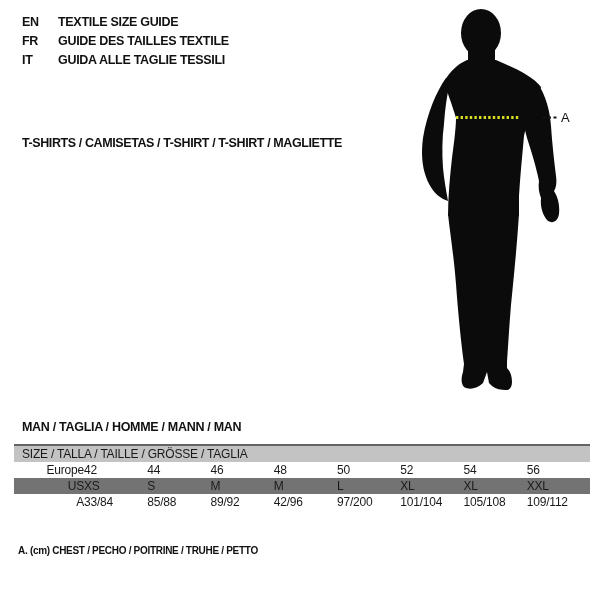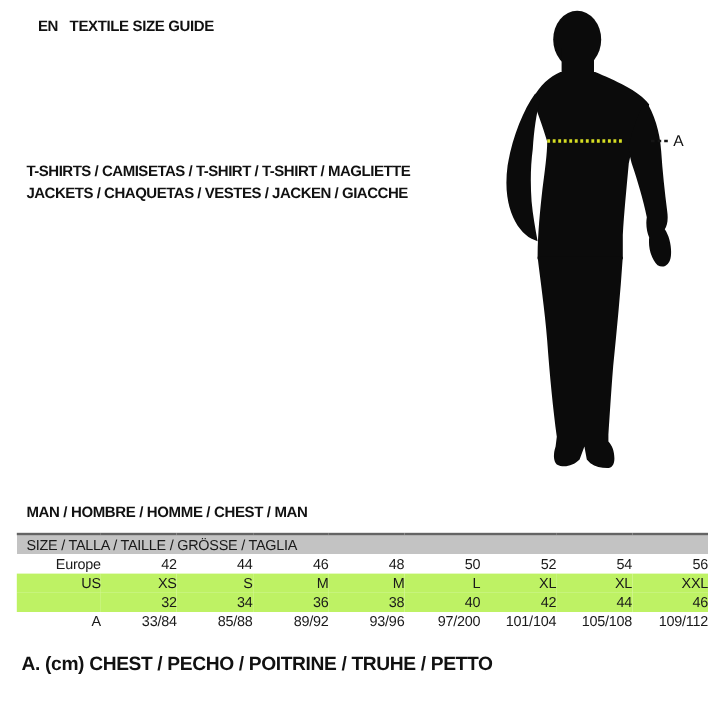--- a/index.html
+++ b/index.html
@@ -6,21 +6,21 @@
   body {
     width:600px; height:600px; position:relative; background:#ffffff;
     font-family:"Liberation Sans", sans-serif; color:#111;
     overflow:hidden;
   }
   .lang-list {
     position:absolute; left:22px; top:13px;
     font-size:12.5px; font-weight:700; letter-spacing:-0.3px; line-height:18.8px;
     white-space:nowrap;
   }
-  .lang-code { display:inline-block; width:36px;text-align:center; }
+  .lang-code { display:inline-block; width:36px; }
   .categories {
     position:absolute; left:22px; top:107px;
     font-size:12.5px; font-weight:700; letter-spacing:-0.4px; line-height:18px;
     white-space:nowrap;
     margin-top:27px;
   }
   .figure-svg { position:absolute; left:388px; top:0; }
   .section-heading {
     position:absolute; left:22px; top:420px;
     font-size:12.5px; font-weight:700; letter-spacing:-0.3px; white-space:nowrap;
@@ -29,42 +29,47 @@
     position:absolute; left:14px; top:444px; width:576px;
     border-collapse:collapse; table-layout:fixed;
     font-size:12px; color:#1a1a1a; letter-spacing:-0.2px;
   }
   table.size-table th {
     background:#c3c3c3; border-top:2px solid #646464;
     font-weight:400; text-align:left; padding:0 0 0 8px;
     height:16px; line-height:16px; white-space:nowrap; overflow:hidden;
   }
   table.size-table td {
-    height:16px; line-height:16px; padding:0; text-align:right;
+    height:16px; line-height:16px; padding:0; text-align:left;
     font-weight:400; white-space:nowrap;
   }
   table.size-table td.rowlabel { text-align:right; padding-left:8px; }
-  table.size-table tbody tr.stripe { background:#bef264; }
+  table.size-table tbody tr.stripe { background:#737373; }
   .footnote {
     position:absolute; left:18px; top:545px;
-    font-size:16px; font-weight:700; letter-spacing:-0.3px; white-space:nowrap;
+    font-size:10px; font-weight:700; letter-spacing:-0.3px; white-space:nowrap;
   }
 </style>
 </head>
 <body>
 
 <div class="lang-list">
   <div>
     <span class="lang-code">EN</span><span>TEXTILE SIZE GUIDE</span>
   </div>
+  <div>
+    <span class="lang-code">FR</span><span>GUIDE DES TAILLES TEXTILE</span>
+  </div>
+  <div>
+    <span class="lang-code">IT</span><span>GUIDA ALLE TAGLIE TESSILI</span>
+  </div>
 </div>
 
 <div class="categories">
   <div>T-SHIRTS / CAMISETAS / T-SHIRT / T-SHIRT / MAGLIETTE</div>
-  <div>JACKETS / CHAQUETAS / VESTES / JACKEN / GIACCHE</div>
 </div>
 
 <svg class="figure-svg" width="212" height="400" viewBox="388 0 212 400" xmlns="http://www.w3.org/2000/svg">
 
   <ellipse cx="481" cy="33" rx="20" ry="24" fill="#0b0b0b"></ellipse>
   <rect x="468" y="40" width="27" height="26" fill="#0b0b0b"></rect>
 
   <path fill="#0b0b0b" d="M467,60 L496,60 C512,67 532,75 541,87 C536,103 527,119 524,136
            C522,158 520,178 519,196 L519,216 L448,216 C448,196 450,176 452,158
            C454,143 456,128 456,118 C452,104 447,92 444,82 C450,71 458,64 467,60 Z"></path>
@@ -83,21 +88,21 @@
            C501,390 496,389 492,386 L489,383 L487,372 L483,383
            C477,389 469,390 464,387 C461,384 461,378 463,372 L464,364
            C461,342 458,312 456,284 C454,258 450,232 448,214 Z"></path>
 
   <line x1="456" y1="117.5" x2="519" y2="117.5" stroke="#d6de23" stroke-width="3" stroke-dasharray="2.4 2.2"></line>
 
   <line x1="542.5" y1="117.5" x2="558" y2="117.5" stroke="#151515" stroke-width="2" stroke-dasharray="3 2.5"></line>
   <text x="561" y="122" font-size="13" fill="#111" font-family="Liberation Sans, sans-serif">A</text>
 </svg>
 
-<div class="section-heading">MAN / HOMBRE / HOMME / CHEST / MAN</div>
+<div class="section-heading">MAN / TAGLIA / HOMME / MANN / MAN</div>
 
 <table class="size-table">
   <colgroup>
     <col style="width:70px">
     <col span="8" style="width:63.25px">
   </colgroup>
   <thead>
     <tr>
       <th colspan="9">SIZE / TALLA / TAILLE / GRÖSSE / TAGLIA</th>
     </tr>
@@ -118,37 +123,26 @@
       <td class="rowlabel">US</td>
       <td>XS</td>
       <td>S</td>
       <td>M</td>
       <td>M</td>
       <td>L</td>
       <td>XL</td>
       <td>XL</td>
       <td>XXL</td>
     </tr>
-    <tr class="stripe">
-      <td class="rowlabel"></td>
-      <td>32</td>
-      <td>34</td>
-      <td>36</td>
-      <td>38</td>
-      <td>40</td>
-      <td>42</td>
-      <td>44</td>
-      <td>46</td>
-    </tr>
     <tr>
       <td class="rowlabel">A</td>
       <td>33/84</td>
       <td>85/88</td>
       <td>89/92</td>
-      <td>93/96</td>
+      <td>42/96</td>
       <td>97/200</td>
       <td>101/104</td>
       <td>105/108</td>
       <td>109/112</td>
     </tr>
   </tbody>
 </table>
 
 <div class="footnote">A. (cm) CHEST / PECHO / POITRINE / TRUHE / PETTO</div>
 

